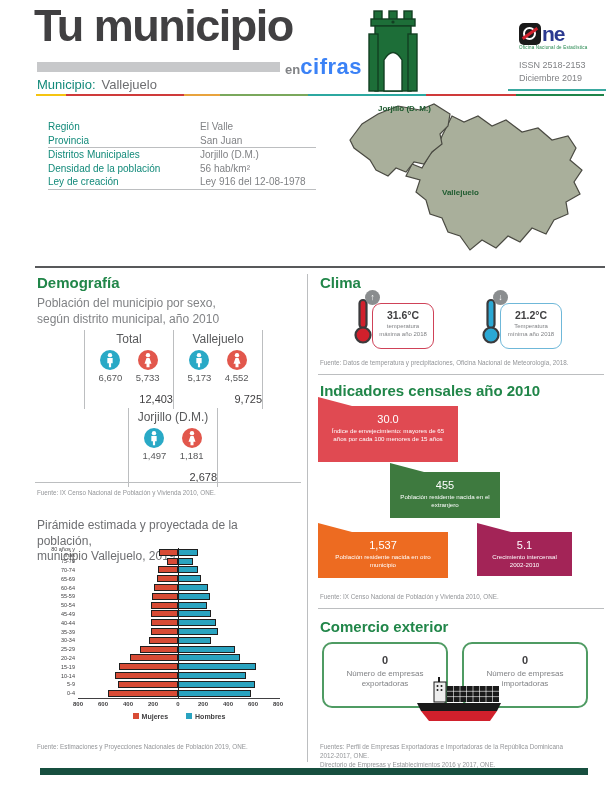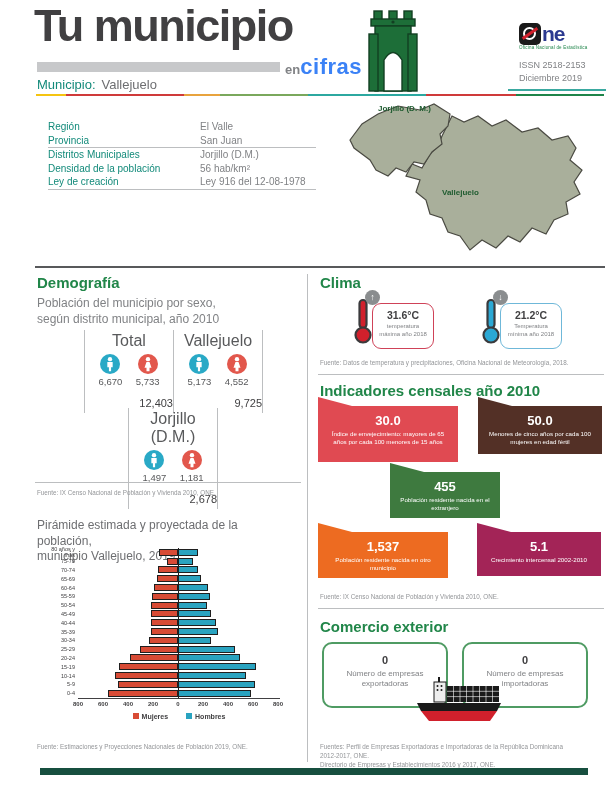--- a/index.html
+++ b/index.html
@@ -46,21 +46,21 @@
   .h-light{height:1px;background:#bcbec0;}
 
   .sec-title{font-size:15px;font-weight:800;color:#218649;}
   .subtext{font-size:12px;color:#808285;line-height:1.3;white-space:pre-line;}
   .source{font-size:6.3px;color:#939598;line-height:1.45;}
 
   
   .cards-row{left:84px;top:330px;display:flex;}
   .demo-card{width:88px;border-left:1px solid #bcbec0;padding:2px 0 4px;text-align:center;}
   .demo-card.last{border-right:1px solid #bcbec0;}
-  .demo-card .cname{font-size:16px;color:#58595b;margin-bottom:4px;}
+  .demo-card .cname{font-size:12px;color:#58595b;margin-bottom:4px;}
   .icon-pair{display:flex;justify-content:space-evenly;}
   .icon-cell{display:flex;flex-direction:column;align-items:center;}
   .icon-cell .num{font-size:9.5px;color:#58595b;margin-top:2px;}
   .ctotal{font-size:11px;font-weight:400;color:#414042;margin-top:10px;text-align:right;}
   .jorjillo-card{left:128px;top:408px;}
 
   
   .pyr{left:40px;top:548px;width:260px;}
   .prow{display:flex;align-items:center;height:8.8px;}
   .plabel{width:38px;text-align:right;padding-right:3px;font-size:5.5px;color:#414042;box-sizing:border-box;}
@@ -86,21 +86,21 @@
   .clima-box.cold{border:1.6px solid #6fb8d9;}
   .clima-val{font-size:10.5px;font-weight:800;color:#414042;}
   .clima-lab{font-size:6px;color:#808285;line-height:1.3;margin-top:2px;padding:0 4px;}
   .thermo-svg{position:absolute;left:0;top:6px;z-index:1;}
 
   
   .ind{position:absolute;background:var(--c);color:#fff;text-align:center;
        padding:7px 8px 4px;box-sizing:border-box;}
   .ind::before{content:"";position:absolute;left:0;top:-9px;width:34px;height:9px;background:var(--c);
        clip-path:polygon(0 0,100% 100%,0 100%);}
-  .ind .ival{font-size:13px;font-weight:700;margin-bottom:2px;}
+  .ind .ival{font-size:11px;font-weight:400;margin-bottom:2px;}
   .ind .ilab{font-size:6.2px;line-height:1.3;}
 
   
   .trade-box{position:absolute;width:126px;height:66px;border:2px solid #4f9b63;border-radius:10px;
              text-align:center;box-sizing:border-box;padding-top:10px;background:#fff;}
   .trade-val{font-size:11px;font-weight:800;color:#414042;}
   .trade-lab{font-size:8px;color:#808285;line-height:1.3;margin-top:3px;padding:0 8px;}
   .ship{z-index:3;}
 
   .footer-bar{left:40px;top:768px;width:548px;height:7px;background:#174f3f;}
@@ -481,33 +481,29 @@
 
   <div class="abs source" style="left:320px;top:358px;width:280px;">Fuente: Datos de temperatura y precipitaciones, Oficina Nacional de Meteorología, 2018.</div>
   <div class="abs h-light" style="left:318px;top:374px;width:286px;"></div>
 
   <div class="abs sec-title" style="left:320px;top:382px;">Indicadores censales año 2010</div>
 
   <div class="abs ind" style="left: 318px; top: 406px; width: 140px; min-height: 56px; --c: #e04a52;">
     <div class="ival">30.0</div>
     <div class="ilab">Índice de envejecimiento: mayores de 65 años por cada 100 menores de 15 años</div>
   </div>
-  <div class="abs ind" style="left: 478px; top: 406px; width: 124px; min-height: 48px; --c: #533026;">
-    <div class="ival">50.0</div>
-    <div class="ilab">Menores de cinco años por cada 100 mujeres en edad fértil</div>
-  </div>
   <div class="abs ind" style="left: 390px; top: 472px; width: 110px; min-height: 46px; --c: #3e7a3f;">
     <div class="ival">455</div>
     <div class="ilab">Población residente nacida en el extranjero</div>
   </div>
   <div class="abs ind" style="left: 318px; top: 532px; width: 130px; min-height: 46px; --c: #ed6b21;">
     <div class="ival">1,537</div>
     <div class="ilab">Población residente nacida en otro municipio</div>
   </div>
-  <div class="abs ind" style="left: 477px; top: 532px; width: 124px; min-height: 44px; --c: #a32457;">
+  <div class="abs ind" style="left: 477px; top: 532px; width: 95px; min-height: 44px; --c: #a32457;">
     <div class="ival">5.1</div>
     <div class="ilab">Crecimiento intercensal 2002-2010</div>
   </div>
 
   <div class="abs source" style="left:320px;top:592px;width:280px;">Fuente: IX Censo Nacional de Población y Vivienda 2010, ONE.</div>
   <div class="abs h-light" style="left:318px;top:608px;width:286px;"></div>
 
   <div class="abs sec-title" style="left:320px;top:618px;">Comercio exterior</div>
 
   <div class="trade-box" style="left:322px;top:642px;">

